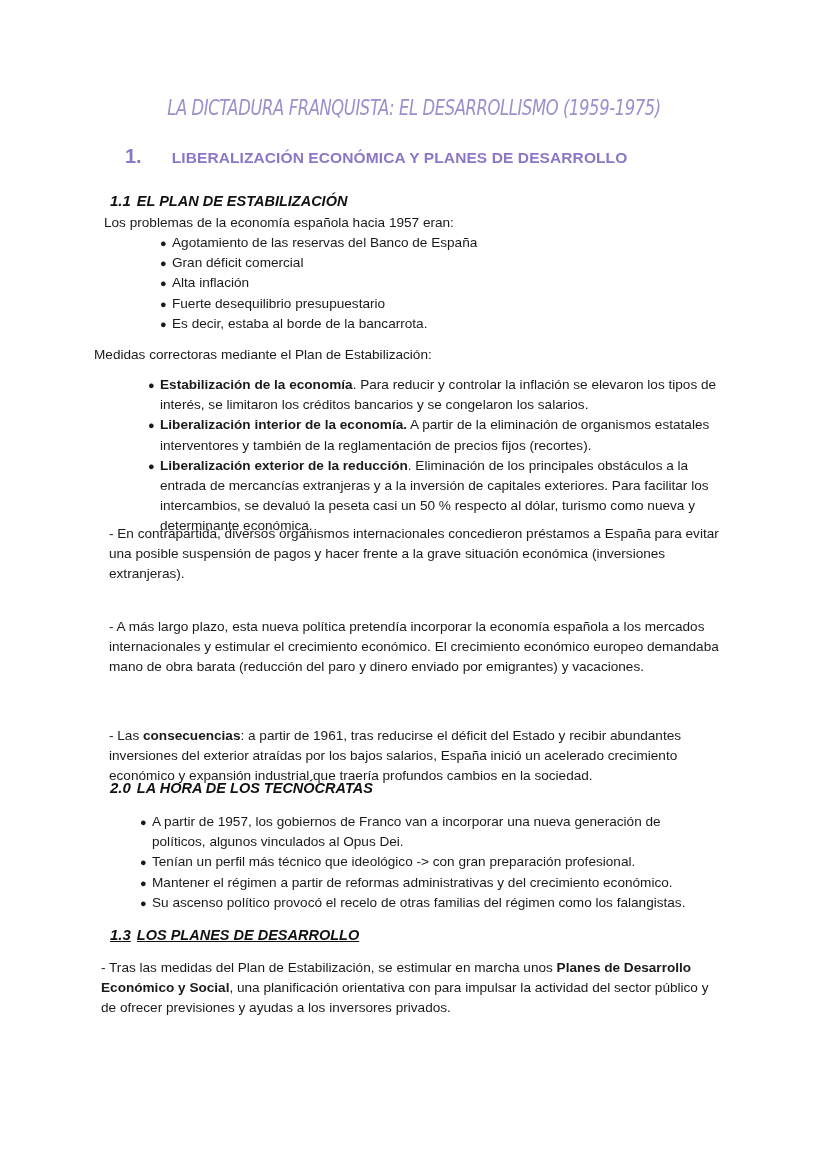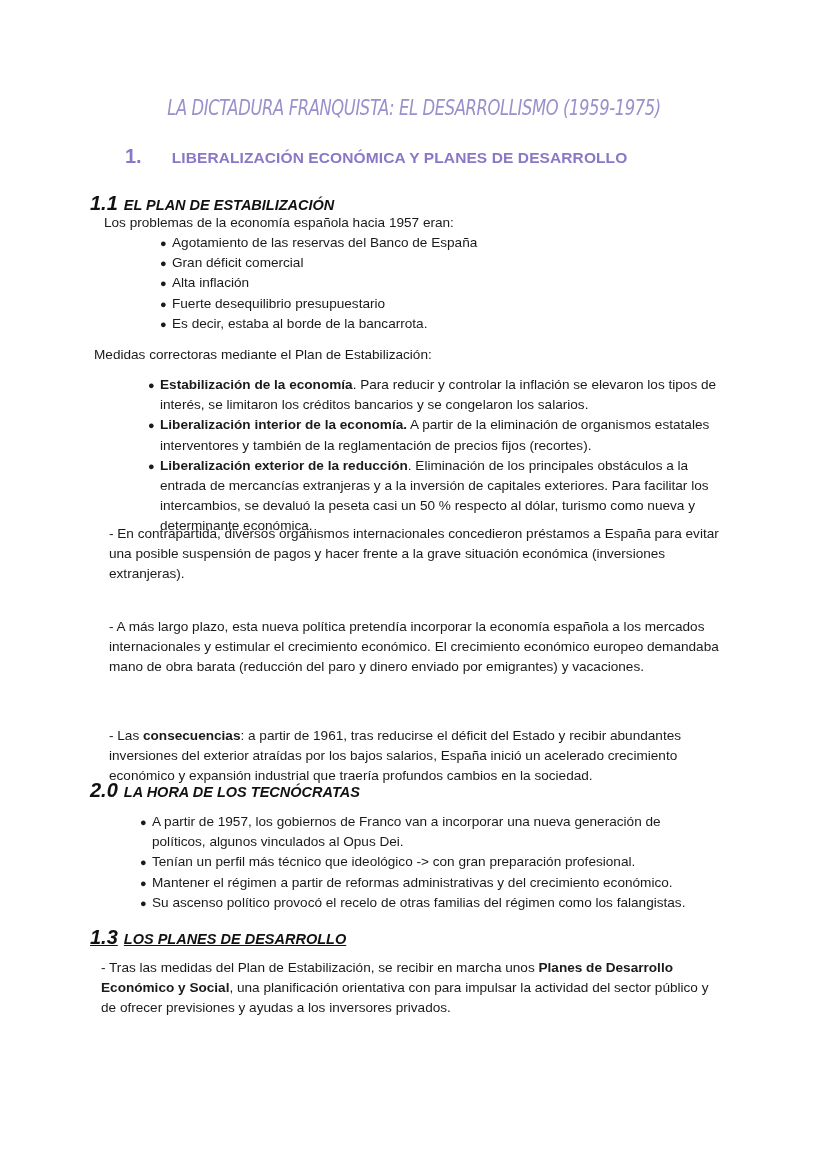--- a/index.html
+++ b/index.html
@@ -54,22 +54,23 @@
     .sub-heading {
       position: absolute;
       left: 90px;
       font-weight: bold;
       font-style: italic;
       font-size: 14.5px;
       color: #111;
       white-space: nowrap;
     }
     .sub-heading .num {
-      font-size: 20px;
+      font-size: 15px;
       margin-right: 6px;
+      margin-left: 20px;
     }
     .para {
       position: absolute;
       font-size: 13.6px;
       line-height: 20.2px;
       color: #1a1a1a;
     }
     .bullets {
       position: absolute;
       margin: 0;
@@ -135,15 +136,15 @@
     <li><span class="dot">●</span><span>A partir de 1957, los gobiernos de Franco van a incorporar una nueva generación de políticos, algunos vinculados al Opus Dei.</span></li>
     <li><span class="dot">●</span><span>Tenían un perfil más técnico que ideológico -&gt; con gran preparación profesional.</span></li>
     <li><span class="dot">●</span><span>Mantener el régimen a partir de reformas administrativas y del crecimiento económico.</span></li>
     <li><span class="dot">●</span><span>Su ascenso político provocó el recelo de otras familias del régimen como los falangistas.</span></li>
   </ul>
 
   <div class="sub-heading" style="top:926px;text-decoration:underline;">
     <span class="num">1.3</span><span>LOS PLANES DE DESARROLLO</span>
   </div>
 
-  <div class="para" style="left:101px; top:958px; width:625px;"><span>- Tras las medidas del Plan de Estabilización, se recibir en marcha unos </span><b>Planes de Desarrollo Económico y Social</b><span>, una planificación orientativa con para impulsar la actividad del sector público y de ofrecer previsiones y ayudas a los inversores privados.</span></div>
+  <div class="para" style="left:101px; top:958px; width:625px;"><span>- Tras las medidas del Plan de Estabilización, se estimular en marcha unos </span><b>Planes de Desarrollo Económico y Social</b><span>, una planificación orientativa con para impulsar la actividad del sector público y de ofrecer previsiones y ayudas a los inversores privados.</span></div>
 
 </div>
 
 </body></html>

